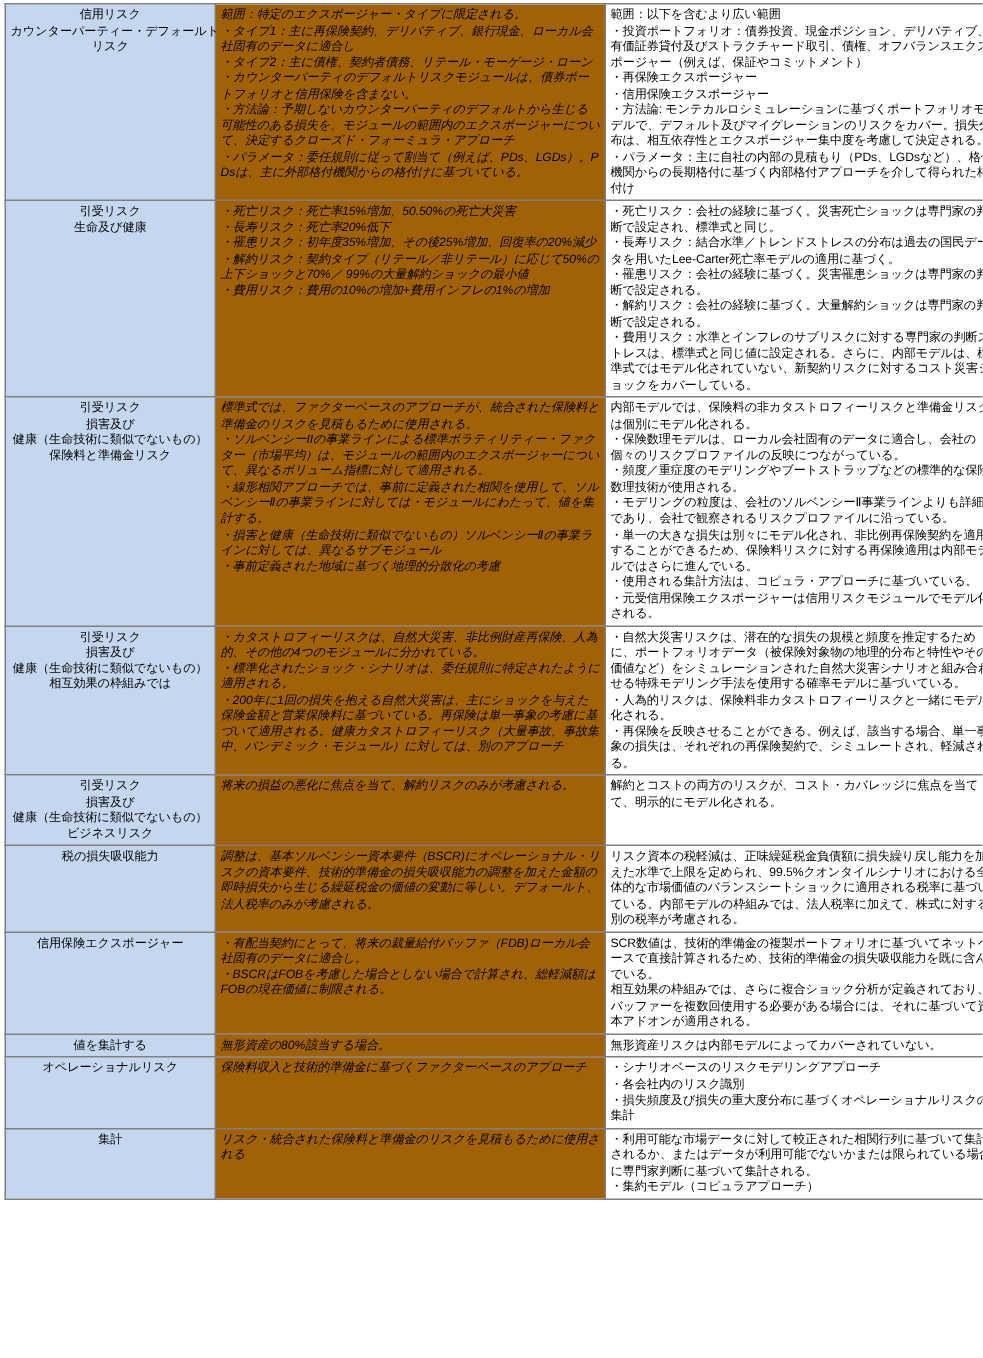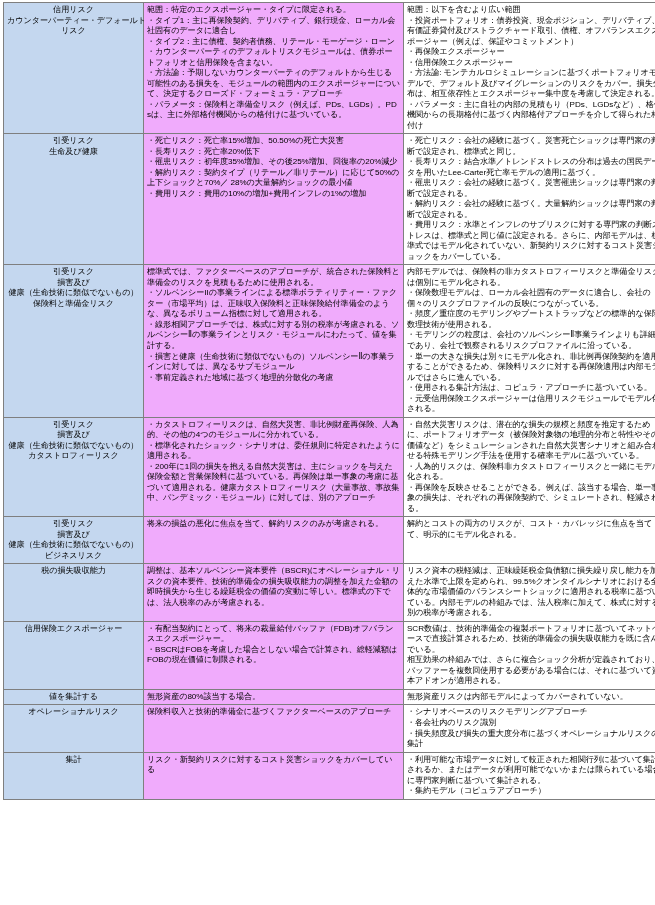--- a/index.html
+++ b/index.html
@@ -33,21 +33,22 @@
   td.cat {
     width: 133px;
     background: #c4d7ef;
     text-align: center;
     vertical-align: middle;
     padding: 3px 2px;
     margin-left: 19px;
   }
   td.sf {
     width: 253px;
-    background: #f0abfc;
+    background: #a16207;
+    font-style: italic;
   }
   td.im {
     width: 256px;
     background: #ffffff;
   }
   .cat-line { display: block; white-space: nowrap; }
   .p { margin: 0; padding: 0; }
 </style>
 </head>
 <body>
@@ -59,81 +60,81 @@
           <span class="cat-line">信用リスク</span>
           <span class="cat-line">カウンターパーティー・デフォールト</span>
           <span class="cat-line">リスク</span>
         </td>
         <td class="sf">
           <div class="p">範囲：特定のエクスポージャー・タイプに限定される。</div>
           <div class="p">・タイプ1：主に再保険契約、デリバティブ、銀行現金、ローカル会社固有のデータに適合し</div>
           <div class="p">・タイプ2：主に債権、契約者債務、リテール・モーゲージ・ローン</div>
           <div class="p">・カウンターパーティのデフォルトリスクモジュールは、債券ポートフォリオと信用保険を含まない。</div>
           <div class="p">・方法論：予期しないカウンターパーティのデフォルトから生じる可能性のある損失を、モジュールの範囲内のエクスポージャーについて、決定するクローズド・フォーミュラ・アプローチ</div>
-          <div class="p">・パラメータ：保険料と準備金リスク（例えば、PDs、LGDs）。PDsは、主に外部格付機関からの格付けに基づいている。</div>
+          <div class="p">・パラメータ：委任規則に従って割当て（例えば、PDs、LGDs）。PDsは、主に外部格付機関からの格付けに基づいている。</div>
         </td>
         <td class="im">
           <div class="p">範囲：以下を含むより広い範囲</div>
           <div class="p">・投資ポートフォリオ：債券投資、現金ポジション、デリバティブ、有価証券貸付及びストラクチャード取引、債権、オフバランスエクスポージャー（例えば、保証やコミットメント）</div>
           <div class="p">・再保険エクスポージャー</div>
           <div class="p">・信用保険エクスポージャー</div>
           <div class="p">・方法論: モンテカルロシミュレーションに基づくポートフォリオモデルで、デフォルト及びマイグレーションのリスクをカバー。損失分布は、相互依存性とエクスポージャー集中度を考慮して決定される。</div>
           <div class="p">・パラメータ：主に自社の内部の見積もり（PDs、LGDsなど）、格付機関からの長期格付に基づく内部格付アプローチを介して得られた格付け</div>
         </td>
       </tr>
       <tr>
         <td class="cat">
           <span class="cat-line">引受リスク</span>
           <span class="cat-line">生命及び健康</span>
         </td>
         <td class="sf">
           <div class="p">・死亡リスク：死亡率15%増加、50.50%の死亡大災害</div>
           <div class="p">・長寿リスク：死亡率20%低下</div>
           <div class="p">・罹患リスク：初年度35%増加、その後25%増加、回復率の20%減少</div>
-          <div class="p">・解約リスク：契約タイプ（リテール／非リテール）に応じて50%の上下ショックと70%／ 28%の大量解約ショックの最小値</div>
+          <div class="p">・解約リスク：契約タイプ（リテール／非リテール）に応じて50%の上下ショックと70%／ 99%の大量解約ショックの最小値</div>
           <div class="p">・費用リスク：費用の10%の増加+費用インフレの1%の増加</div>
         </td>
         <td class="im">
           <div class="p">・死亡リスク：会社の経験に基づく。災害死亡ショックは専門家の判断で設定され、標準式と同じ。</div>
           <div class="p">・長寿リスク：結合水準／トレンドストレスの分布は過去の国民データを用いたLee-Carter死亡率モデルの適用に基づく。</div>
           <div class="p">・罹患リスク：会社の経験に基づく。災害罹患ショックは専門家の判断で設定される。</div>
           <div class="p">・解約リスク：会社の経験に基づく。大量解約ショックは専門家の判断で設定される。</div>
           <div class="p">・費用リスク：水準とインフレのサブリスクに対する専門家の判断ストレスは、標準式と同じ値に設定される。さらに、内部モデルは、標準式ではモデル化されていない、新契約リスクに対するコスト災害ショックをカバーしている。</div>
         </td>
       </tr>
       <tr>
         <td class="cat">
           <span class="cat-line">引受リスク</span>
           <span class="cat-line">損害及び</span>
           <span class="cat-line">健康（生命技術に類似でないもの）</span>
           <span class="cat-line">保険料と準備金リスク</span>
         </td>
         <td class="sf">
           <div class="p">標準式では、ファクターベースのアプローチが、統合された保険料と準備金のリスクを見積もるために使用される。</div>
-          <div class="p">・ソルベンシーIIの事業ラインによる標準ボラティリティー・ファクター（市場平均）は、正味収入保険料と正味保険給付準備金のような、異なるボリューム指標に対して適用される。</div>
-          <div class="p">・線形相関アプローチでは、株式に対する別の税率が考慮される、ソルベンシーⅡの事業ラインとリスク・モジュールにわたって、値を集計する。</div>
+          <div class="p">・ソルベンシーIIの事業ラインによる標準ボラティリティー・ファクター（市場平均）は、モジュールの範囲内のエクスポージャーについて、異なるボリューム指標に対して適用される。</div>
+          <div class="p">・線形相関アプローチでは、事前に定義された相関を使用して、ソルベンシーⅡの事業ラインに対しては・モジュールにわたって、値を集計する。</div>
           <div class="p">・損害と健康（生命技術に類似でないもの）ソルベンシーⅡの事業ラインに対しては、異なるサブモジュール</div>
           <div class="p">・事前定義された地域に基づく地理的分散化の考慮</div>
         </td>
         <td class="im">
           <div class="p">内部モデルでは、保険料の非カタストロフィーリスクと準備金リスクは個別にモデル化される。</div>
           <div class="p">・保険数理モデルは、ローカル会社固有のデータに適合し、会社の個々のリスクプロファイルの反映につながっている。</div>
           <div class="p">・頻度／重症度のモデリングやブートストラップなどの標準的な保険数理技術が使用される。</div>
           <div class="p">・モデリングの粒度は、会社のソルベンシーⅡ事業ラインよりも詳細であり、会社で観察されるリスクプロファイルに沿っている。</div>
           <div class="p">・単一の大きな損失は別々にモデル化され、非比例再保険契約を適用することができるため、保険料リスクに対する再保険適用は内部モデルではさらに進んでいる。</div>
           <div class="p">・使用される集計方法は、コピュラ・アプローチに基づいている。</div>
           <div class="p">・元受信用保険エクスポージャーは信用リスクモジュールでモデル化される。</div>
         </td>
       </tr>
       <tr>
         <td class="cat">
           <span class="cat-line">引受リスク</span>
           <span class="cat-line">損害及び</span>
           <span class="cat-line">健康（生命技術に類似でないもの）</span>
-          <span class="cat-line">カタストロフィーリスク</span>
+          <span class="cat-line">相互効果の枠組みでは</span>
         </td>
         <td class="sf">
           <div class="p">・カタストロフィーリスクは、自然大災害、非比例財産再保険、人為的、その他の4つのモジュールに分かれている。</div>
           <div class="p">・標準化されたショック・シナリオは、委任規則に特定されたように適用される。</div>
           <div class="p">・200年に1回の損失を抱える自然大災害は、主にショックを与えた保険金額と営業保険料に基づいている。再保険は単一事象の考慮に基づいて適用される。健康カタストロフィーリスク（大量事故、事故集中、パンデミック・モジュール）に対しては、別のアプローチ</div>
         </td>
         <td class="im">
           <div class="p">・自然大災害リスクは、潜在的な損失の規模と頻度を推定するために、ポートフォリオデータ（被保険対象物の地理的分布と特性やその価値など）をシミュレーションされた自然大災害シナリオと組み合わせる特殊モデリング手法を使用する確率モデルに基づいている。</div>
           <div class="p">・人為的リスクは、保険料非カタストロフィーリスクと一緒にモデル化される。</div>
           <div class="p">・再保険を反映させることができる。例えば、該当する場合、単一事象の損失は、それぞれの再保険契約で、シミュレートされ、軽減される。</div>
@@ -151,32 +152,32 @@
         </td>
         <td class="im">
           <div class="p">解約とコストの両方のリスクが、コスト・カバレッジに焦点を当てて、明示的にモデル化される。</div>
         </td>
       </tr>
       <tr>
         <td class="cat">
           <span class="cat-line">税の損失吸収能力</span>
         </td>
         <td class="sf">
-          <div class="p">調整は、基本ソルベンシー資本要件（BSCR)にオペレーショナル・リスクの資本要件、技術的準備金の損失吸収能力の調整を加えた金額の即時損失から生じる繰延税金の価値の変動に等しい。標準式の下では、法人税率のみが考慮される。</div>
+          <div class="p">調整は、基本ソルベンシー資本要件（BSCR)にオペレーショナル・リスクの資本要件、技術的準備金の損失吸収能力の調整を加えた金額の即時損失から生じる繰延税金の価値の変動に等しい。デフォールト、法人税率のみが考慮される。</div>
         </td>
         <td class="im">
           <div class="p">リスク資本の税軽減は、正味繰延税金負債額に損失繰り戻し能力を加えた水準で上限を定められ、99.5%クオンタイルシナリオにおける全体的な市場価値のバランスシートショックに適用される税率に基づいている。内部モデルの枠組みでは、法人税率に加えて、株式に対する別の税率が考慮される。</div>
         </td>
       </tr>
       <tr>
         <td class="cat">
           <span class="cat-line">信用保険エクスポージャー</span>
         </td>
         <td class="sf">
-          <div class="p">・有配当契約にとって、将来の裁量給付バッファ（FDB)オフバランスエクスポージャー。</div>
+          <div class="p">・有配当契約にとって、将来の裁量給付バッファ（FDB)ローカル会社固有のデータに適合し。</div>
           <div class="p">・BSCRはFOBを考慮した場合としない場合で計算され、総軽減額はFOBの現在価値に制限される。</div>
         </td>
         <td class="im">
           <div class="p">SCR数値は、技術的準備金の複製ポートフォリオに基づいてネットベースで直接計算されるため、技術的準備金の損失吸収能力を既に含んでいる。</div>
           <div class="p">相互効果の枠組みでは、さらに複合ショック分析が定義されており、バッファーを複数回使用する必要がある場合には、それに基づいて資本アドオンが適用される。</div>
         </td>
       </tr>
       <tr>
         <td class="cat">
           <span class="cat-line">値を集計する</span>
@@ -199,21 +200,21 @@
           <div class="p">・シナリオベースのリスクモデリングアプローチ</div>
           <div class="p">・各会社内のリスク識別</div>
           <div class="p">・損失頻度及び損失の重大度分布に基づくオペレーショナルリスクの集計</div>
         </td>
       </tr>
       <tr>
         <td class="cat">
           <span class="cat-line">集計</span>
         </td>
         <td class="sf">
-          <div class="p">リスク・新契約リスクに対するコスト災害ショックをカバーしている</div>
+          <div class="p">リスク・統合された保険料と準備金のリスクを見積もるために使用される</div>
         </td>
         <td class="im">
           <div class="p">・利用可能な市場データに対して較正された相関行列に基づいて集計されるか、またはデータが利用可能でないかまたは限られている場合に専門家判断に基づいて集計される。</div>
           <div class="p">・集約モデル（コピュラアプローチ）</div>
         </td>
       </tr>
     </tbody>
 </table>
 
 </body></html>

